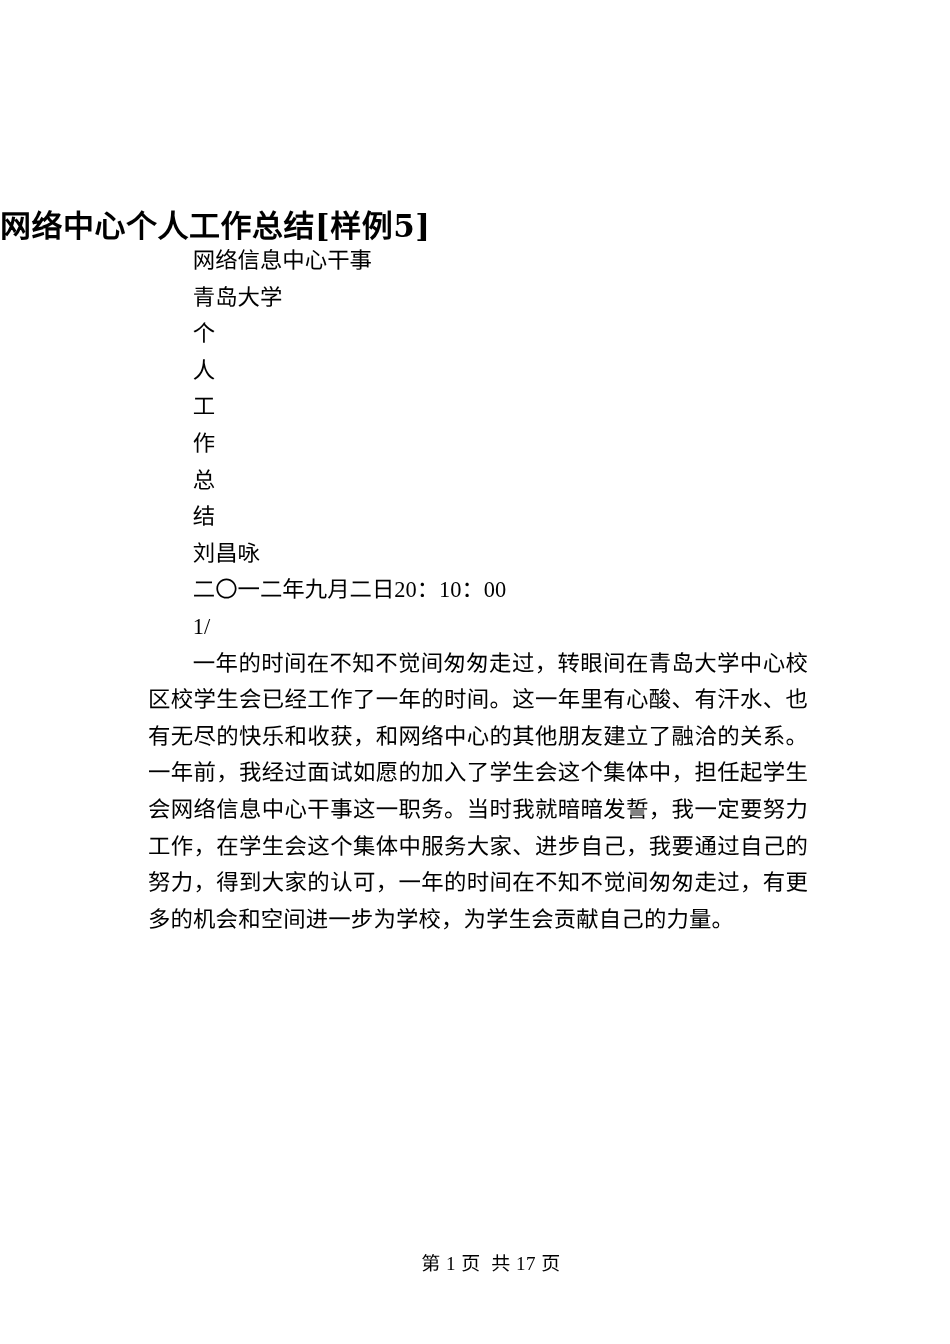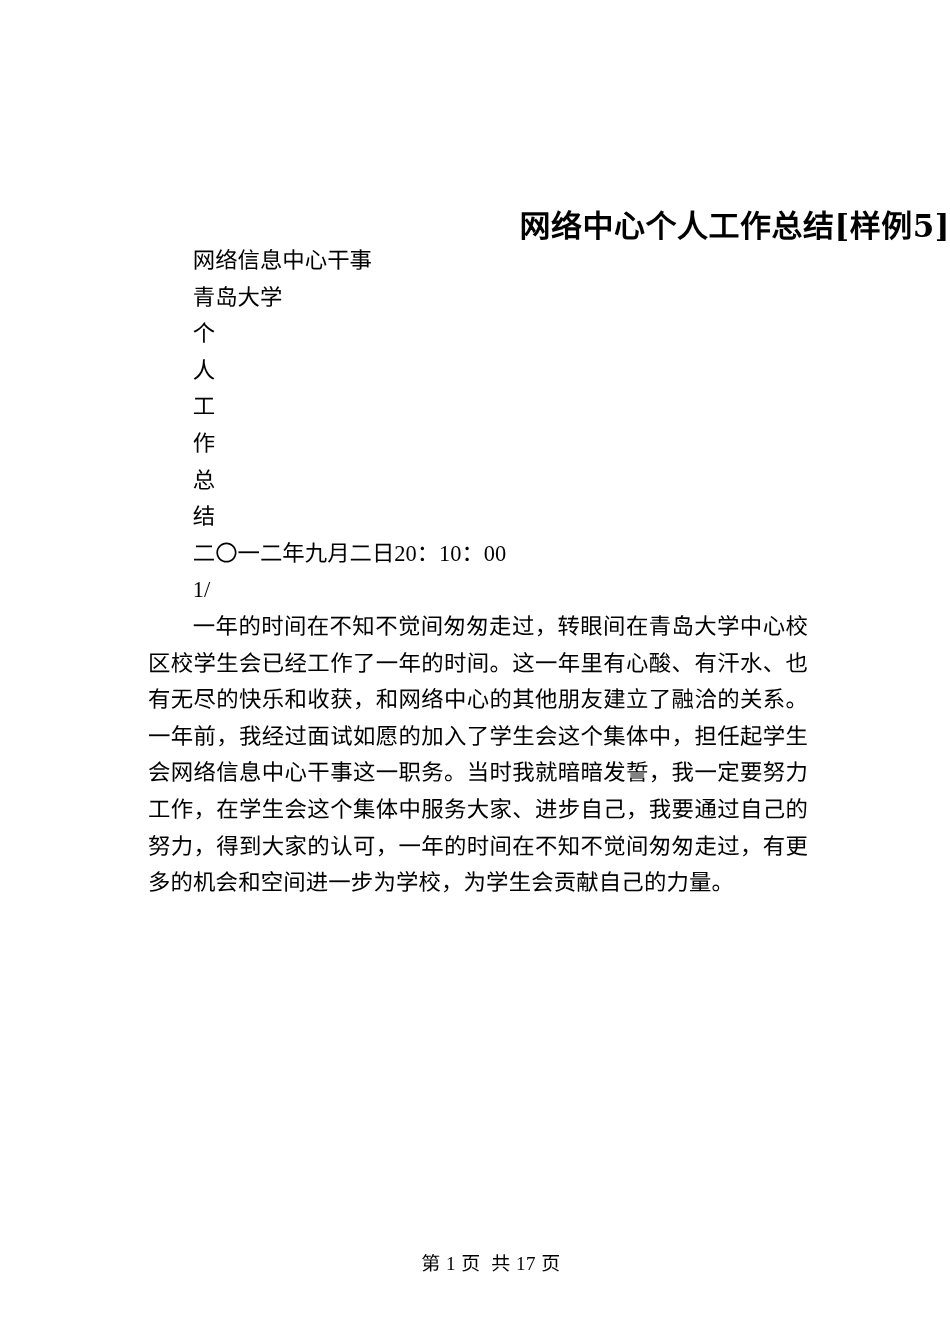--- a/index.html
+++ b/index.html
@@ -22,21 +22,21 @@
     box-sizing: border-box;
     background: #ffffff;
   }
 
   
   .doc-title {
     position: absolute;
     left: 0;
     top: 186px;
     width: 950px;
-    text-align: right;
+    text-align: left;
     font-family: "DejaVu Serif", "Liberation Serif", serif;
     font-weight: 700;
     font-size: 31px;
     letter-spacing: 0.5px;
     line-height: 1.25;
     white-space: pre;
   }
 
   
   .body-area {
@@ -92,20 +92,21 @@
 
 
     <p class="line">网络信息中心干事</p>
     <p class="line">青岛大学</p>
     <p class="line">个</p>
     <p class="line">人</p>
     <p class="line">工</p>
     <p class="line">作</p>
     <p class="line">总</p>
     <p class="line">结</p>
+    <p class="line">刘昌咏</p>
     <p class="line">二〇一二年九月二日20：10：00</p>
     <p class="line">1/</p>
 
     <p class="para indent">一年的时间在不知不觉间匆匆走过，转眼间在青岛大学中心校区校学生会已经工作了一年的时间。这一年里有心酸、有汗水、也有无尽的快乐和收获，和网络中心的其他朋友建立了融洽的关系。一年前，我经过面试如愿的加入了学生会这个集体中，担任起学生会网络信息中心干事这一职务。当时我就暗暗发誓，我一定要努力工作，在学生会这个集体中服务大家、进步自己，我要通过自己的努力，得到大家的认可，一年的时间在不知不觉间匆匆走过，有更多的机会和空间进一步为学校，为学生会贡献自己的力量。</p>
 
   </div>
 
   <div class="footer">第 1 页  共 17 页</div>
 
 </div>

